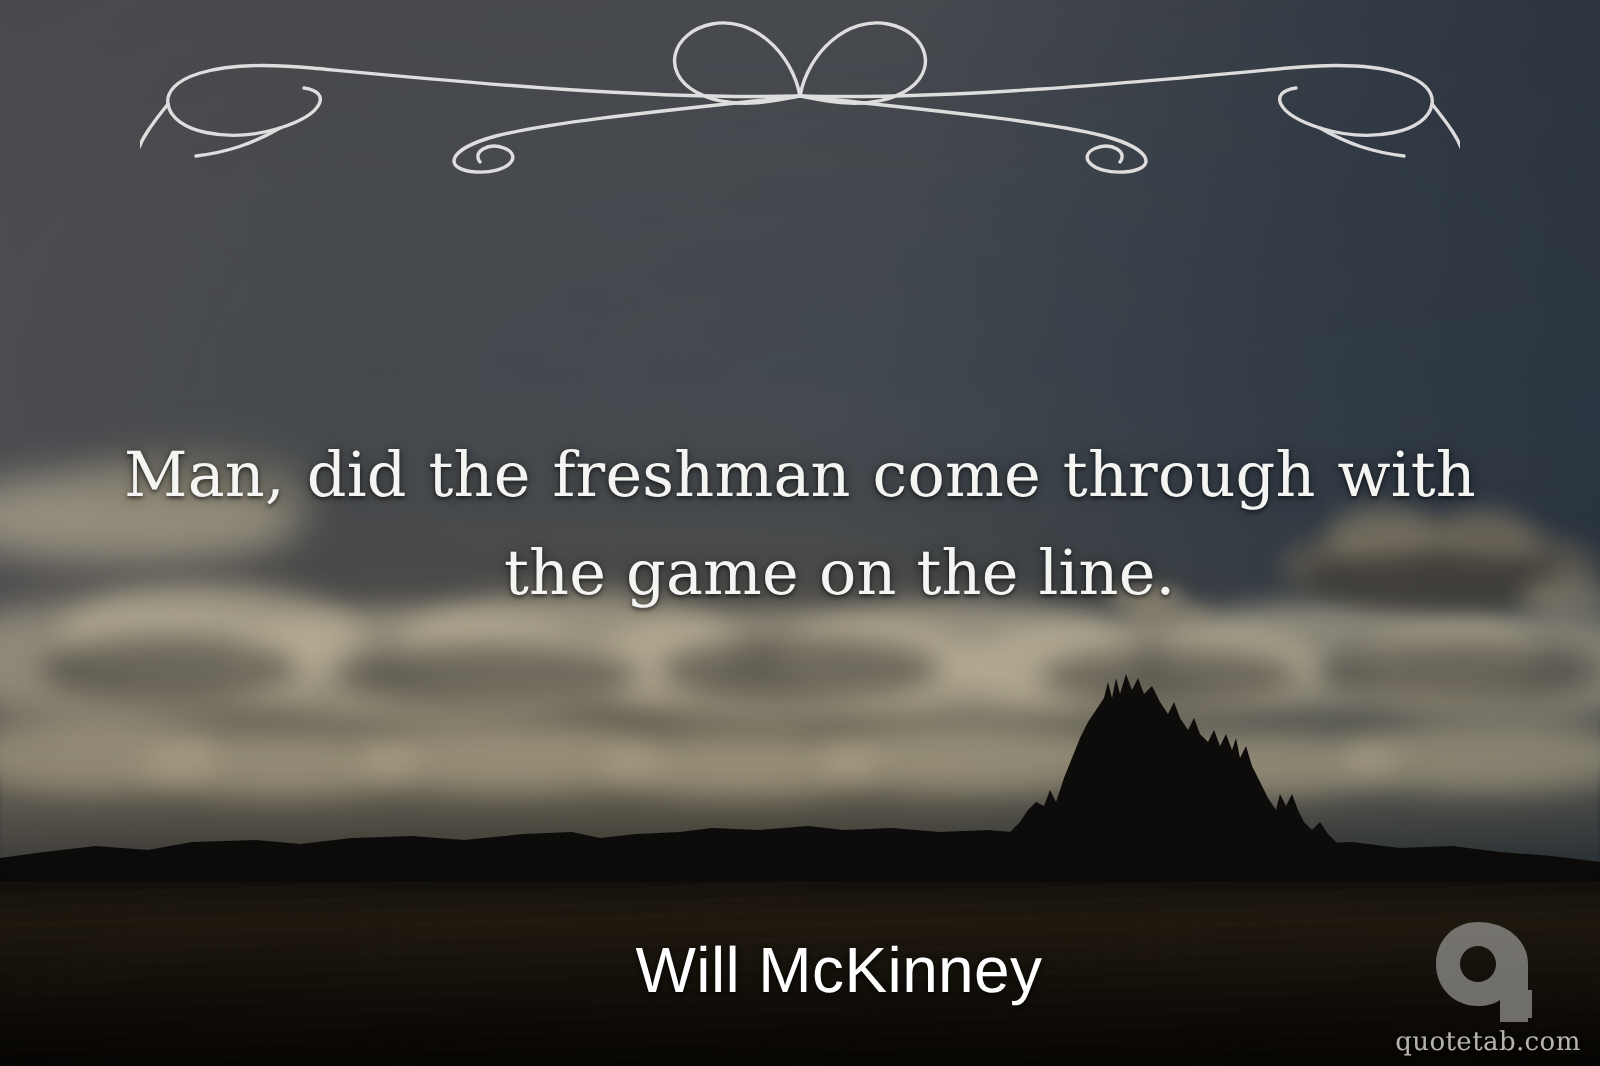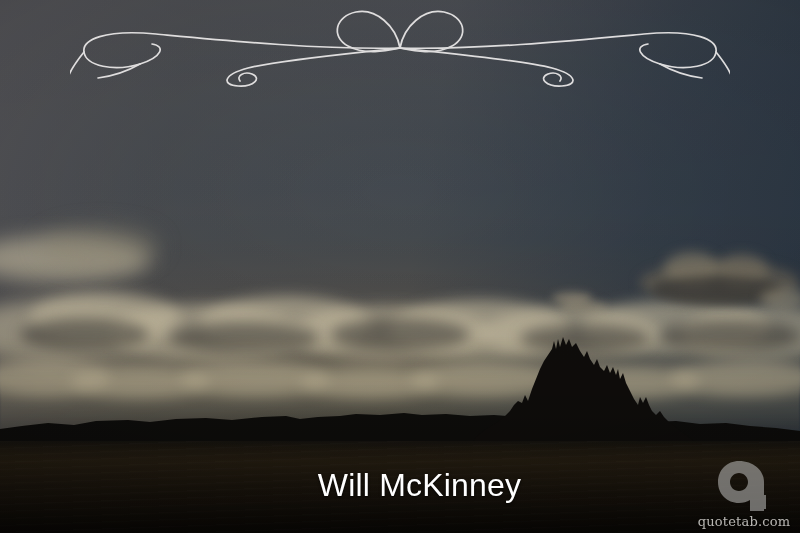--- a/index.html
+++ b/index.html
@@ -329,20 +329,24 @@
       <path d="M330,42 C384,48 450,54 482,62 C508,69 508,79 492,80 C476,81 468,72 478,68
                C486,65 494,70 490,75"></path>
 
       <path d="M14,46 C6,56 0,64 -2,72"></path>
       <path d="M646,46 C654,56 660,64 662,72"></path>
       <path d="M70,58 C56,66 44,70 28,72"></path>
       <path d="M590,58 C604,66 616,70 632,72"></path>
     </g>
   </svg>
 
+  <p class="quote-text">
+    <span style="display: block; text-align: justify; text-align-last: justify;">Man, did the freshman come through with</span>
+    <span class="lastline" style="display: block; text-align: left; text-indent: 190px;">the game on the line.</span>
+  </p>
 
   <p class="author">Will McKinney</p>
 
   <div class="brand">
     <svg class="brand-mark" viewBox="0 0 56 54">
       <path fill="#b0b0ae" d="M23,2 C11,2 2,11 2,23 C2,35 11,44 23,44 C27,44 31,43 34,41 L34,52 L48,52
            L48,23 C48,11 37,2 23,2 Z
            M23,14 C28,14 32,18 32,23 C32,28 28,32 23,32 C18,32 14,28 14,23
            C14,18 18,14 23,14 Z"></path>
       <rect x="36" y="36" width="14" height="14" fill="#b0b0ae"></rect>

